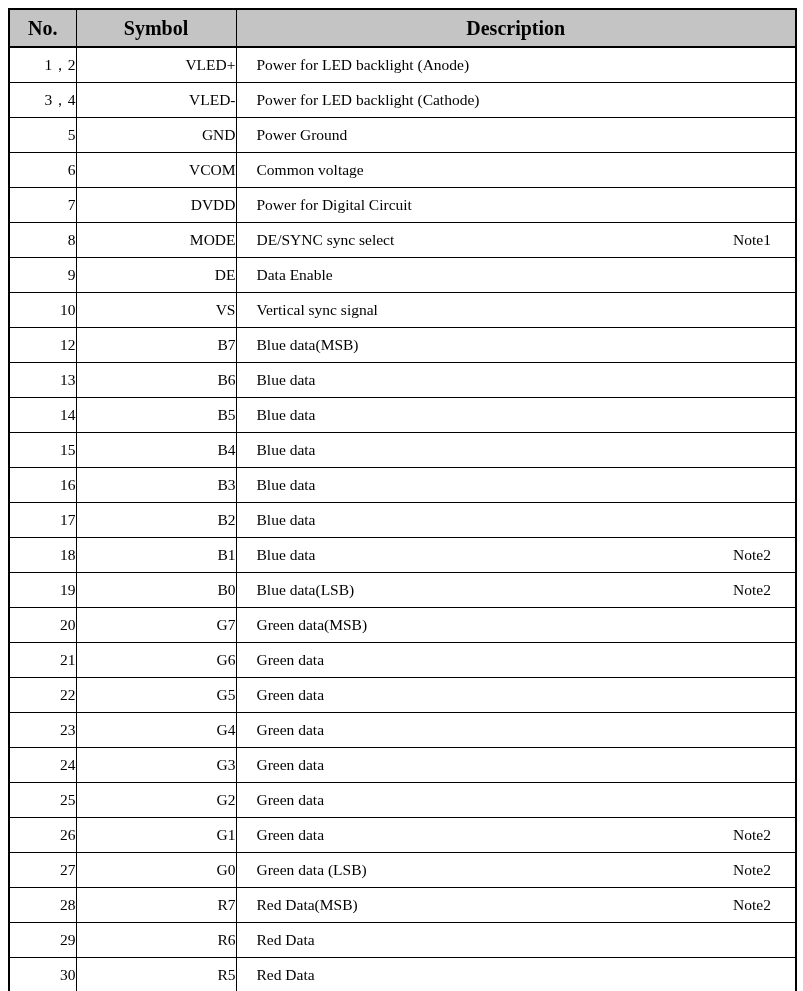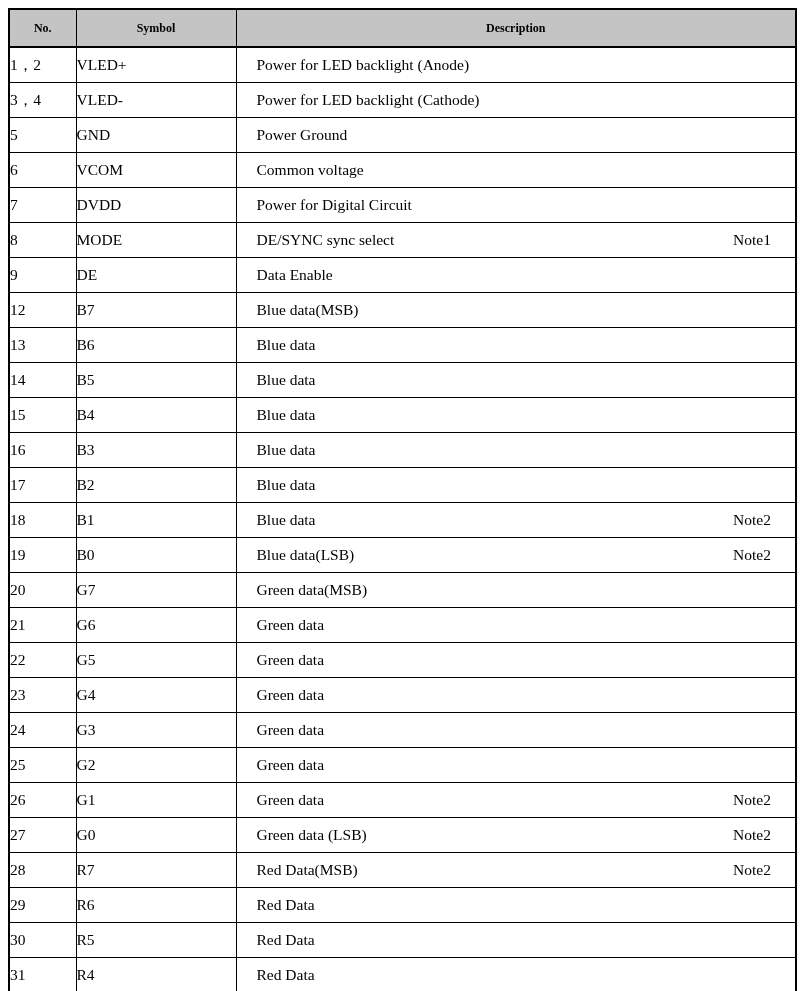--- a/index.html
+++ b/index.html
@@ -27,34 +27,34 @@
   th, td {
     border: 1px solid #000000;
     padding: 0;
     overflow: hidden;
     white-space: nowrap;
   }
   thead th {
     height: 38px;
     background: #c4c4c4;
     font-weight: bold;
-    font-size: 12px;
+    font-size: 20px;
     text-align: center;
     vertical-align: middle;
     border-bottom: 2px solid #000000;
   }
   tbody td {
     font-size: 15.5px;
     vertical-align: middle;
   }
   tr.h28 td { height: 28px; }
   tr.h30 td { height: 30px; }
   tr.h34 td { height: 34px; margin-top: 35px; }
   td.cell-no, td.cell-symbol {
-    text-align: left;
+    text-align: right;
   }
   td.cell-desc { padding: 8px; }
   .desc-wrap {
     display: flex;
     justify-content: space-between;
     align-items: center;
     padding: 0 16px 0 12px;
     width: 100%;
   }
   .desc-text { text-align: left; }
@@ -135,20 +135,29 @@
         </tr>
         <tr class="h30">
           <td class="cell-no">9</td>
           <td class="cell-symbol">DE</td>
           <td class="cell-desc">
             <div class="desc-wrap">
               <span class="desc-text">Data Enable</span>
             </div>
           </td>
         </tr>
+        <tr class="h30">
+          <td class="cell-no">10</td>
+          <td class="cell-symbol">VS</td>
+          <td class="cell-desc">
+            <div class="desc-wrap">
+              <span class="desc-text">Vertical sync signal</span>
+            </div>
+          </td>
+        </tr>
         <tr class="h34">
           <td class="cell-no">12</td>
           <td class="cell-symbol">B7</td>
           <td class="cell-desc">
             <div class="desc-wrap">
               <span class="desc-text">Blue data(MSB)</span>
             </div>
           </td>
         </tr>
         <tr class="h34">

